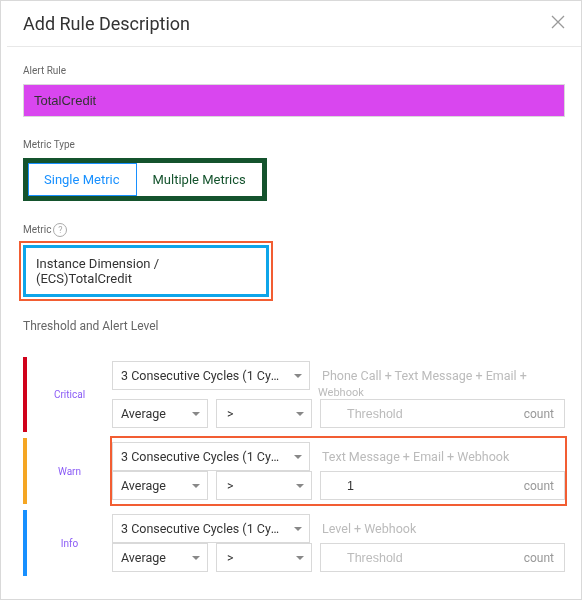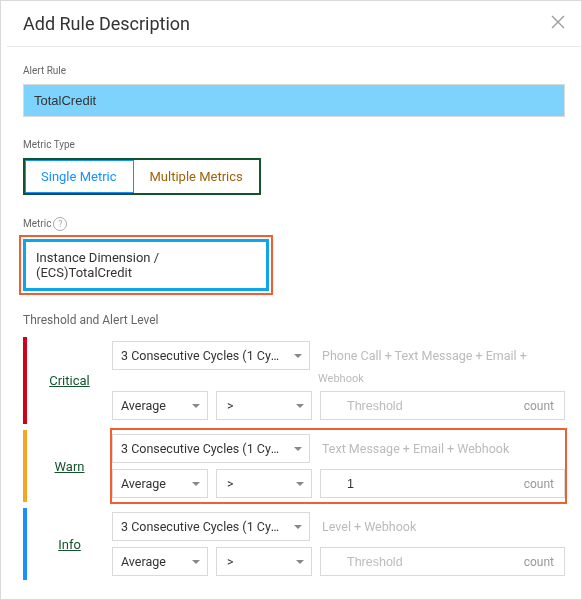--- a/index.html
+++ b/index.html
@@ -41,31 +41,31 @@
     font-size: 9px; line-height: 12px; text-align: center;
     margin-left: 2px; color: #aaa;
     vertical-align: middle;
   }
   .text-input {
     width: 100%;
     border: 1px solid #d9d9d9;
     padding: 8px 10px;
     font-size: 13px;
     color: #333;
-    background: #7dd3fc;
+    background: #d946ef;
   }
   .section { margin-bottom: 22px; }
   .tabs {
     display: inline-flex;
-    border: 2px solid #14532d;
+    border: 5px solid #14532d;
   }
   .tab {
     padding: 9px 16px;
     font-size: 13px;
-    color: #a16207;
+    color: #14532d;
     cursor: pointer;
     border-right: 1px solid #d9d9d9;
   }
   .tab:last-child { border-right: none; }
   .tab.active {
     color: #1890ff;
     outline: 1px solid #1890ff;
     outline-offset: -1px;
   }
   .metric-value {
@@ -79,45 +79,44 @@
     display: block;
   }
   .hl-box::after {
     content: "";
     position: absolute;
     top: -4px; left: -4px; right: -4px; bottom: -4px;
     border: 2px solid #f25d32;
     pointer-events: none;
   }
   .section-title {
-    font-size: 12px; color: #666; margin-bottom: 10px;
+    font-size: 12px; color: #666; margin-bottom: 24px;
   }
   .levels { }
   .level {
     display: flex;
     align-items: stretch;
     border-left: 4px solid transparent;
     margin-bottom: 6px;
     position: relative;
   }
   .level.critical { border-left-color: #d0021b; }
   .level.warn     { border-left-color: #f5a623; }
   .level.info     { border-left-color: #1890ff; }
   .level-name {
     width: 85px;
     display: flex; align-items: center; justify-content: center;
-    font-size: 13px; color: #14532d;
+    font-size: 10px; color: #8b5cf6;
     flex-shrink: 0;
     padding: 10px 0;
-    text-decoration: underline;
   }
   .level-body {
     flex: 1;
     display: flex; flex-direction: column;
-    gap: 6px;
+    gap: 0;
     padding: 4px 0 4px 0;
   }
   .row {
     display: flex;
     gap: 8px;
     align-items: center;
   }
   .select {
     position: relative;
     border: 1px solid #d9d9d9;

